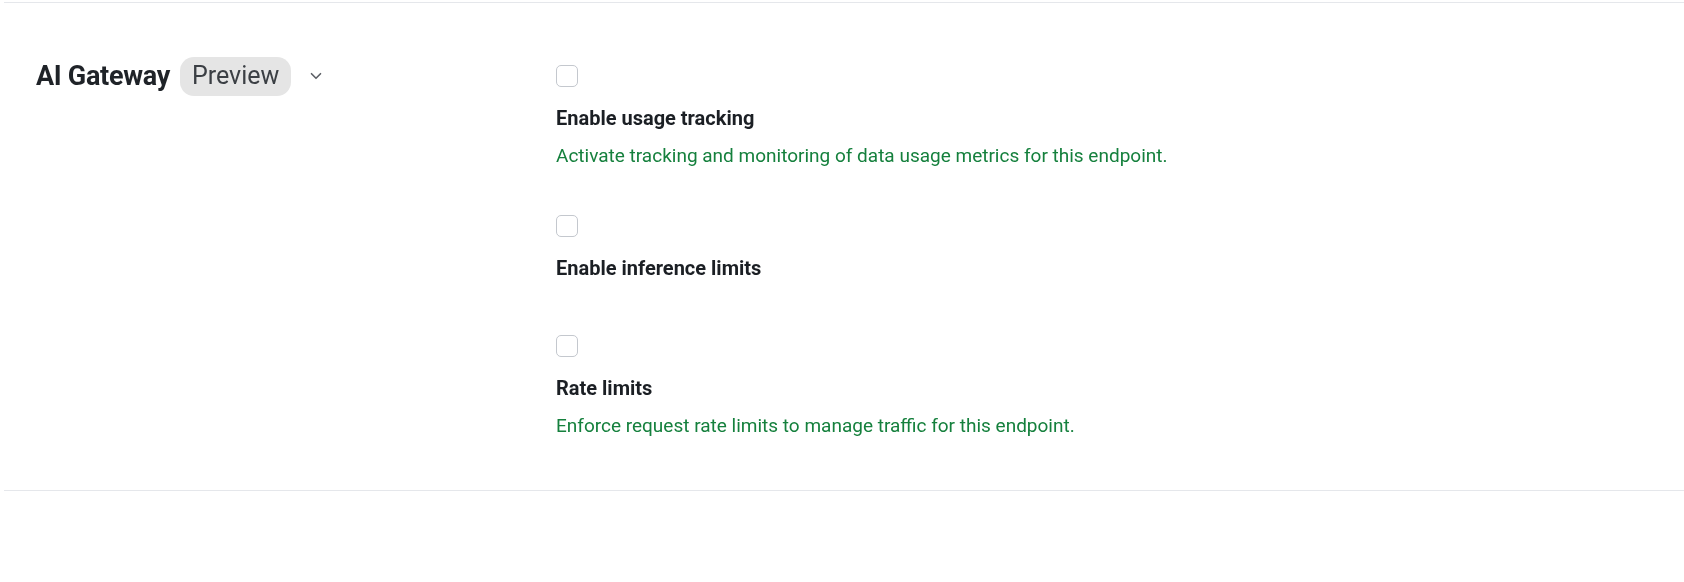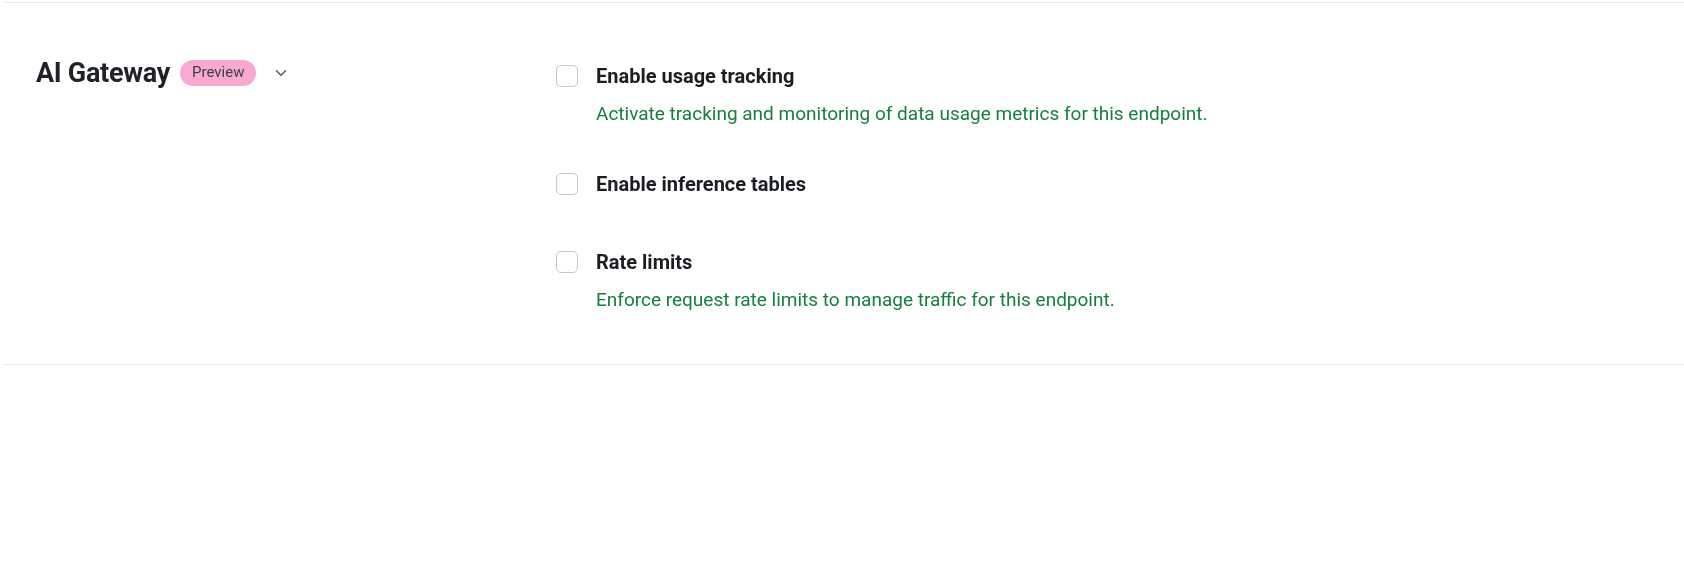--- a/index.html
+++ b/index.html
@@ -33,23 +33,23 @@
       gap: 10px;
       margin-bottom: 16px;
     }
     .section-title {
       font-size: 27px;
       font-weight: 700;
       color: #1f2328;
       letter-spacing: -0.3px;
     }
     .badge {
-      background: #f9a8d4;
+      background: #e5e5e5;
       color: #3b3f44;
-      font-size: 15px;
+      font-size: 25px;
       font-weight: 400;
       padding: 3px 12px;
       border-radius: 14px;
       line-height: 1.3;
     }
     .chevron {
       margin-left: 6px;
       display: inline-flex;
       align-items: center;
       color: #5d6066;
@@ -66,20 +66,21 @@
       max-width: 420px;
     }
     .right-panel {
       flex: 1;
       padding-top: 6px;
     }
     .option-row {
       display: flex;
       gap: 18px;
       margin-bottom: 42px;
+      flex-direction: column;
     }
     .option-row:last-child {
       margin-bottom: 8px;
     }
     .checkbox {
       flex: 0 0 auto;
       width: 22px;
       height: 22px;
       border: 1.5px solid #c4c8ce;
       border-radius: 5px;
@@ -127,21 +128,21 @@
       <div class="checkbox"></div>
       <div class="option-content">
         <div class="option-title">Enable usage tracking</div>
         <div class="option-description">Activate tracking and monitoring of data usage metrics for this endpoint.</div>
       </div>
     </div>
 
     <div class="option-row">
       <div class="checkbox"></div>
       <div class="option-content">
-        <div class="option-title">Enable inference tables</div>
+        <div class="option-title">Enable inference limits</div>
       </div>
     </div>
 
 
     <div class="option-row">
       <div class="checkbox"></div>
       <div class="option-content">
         <div class="option-title">Rate limits</div>
         <div class="option-description">Enforce request rate limits to manage traffic for this endpoint.</div>
       </div>

